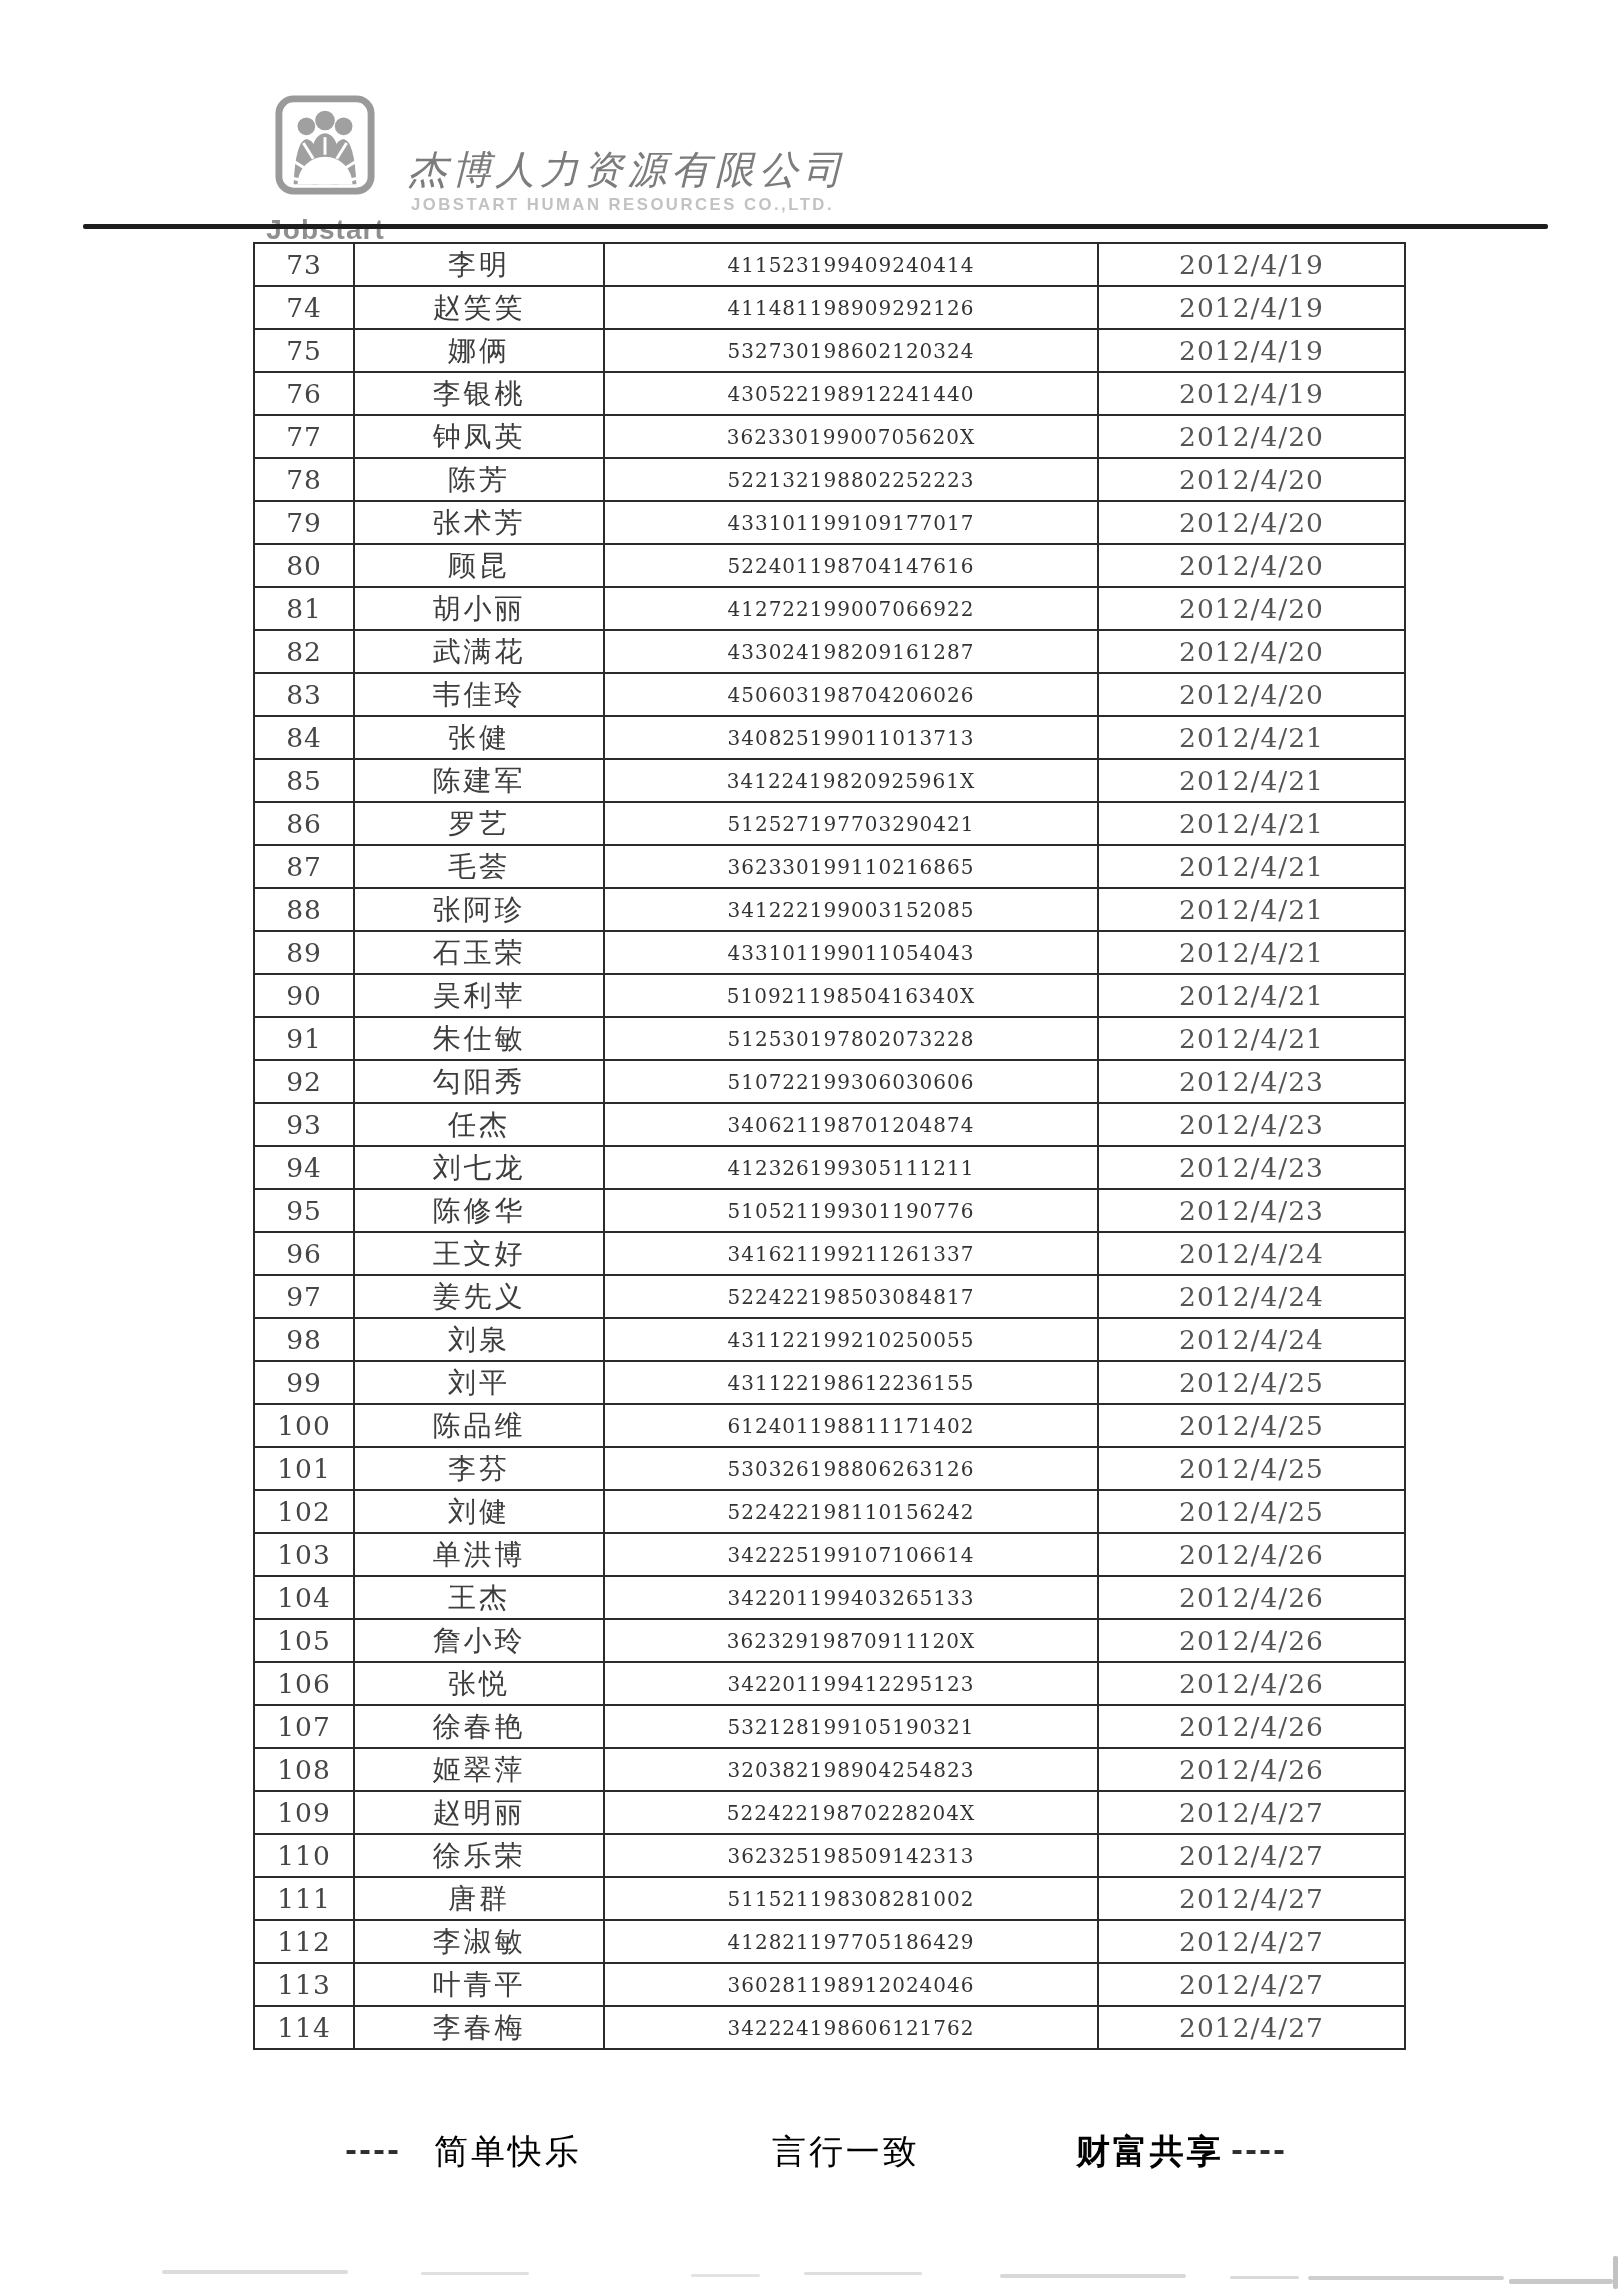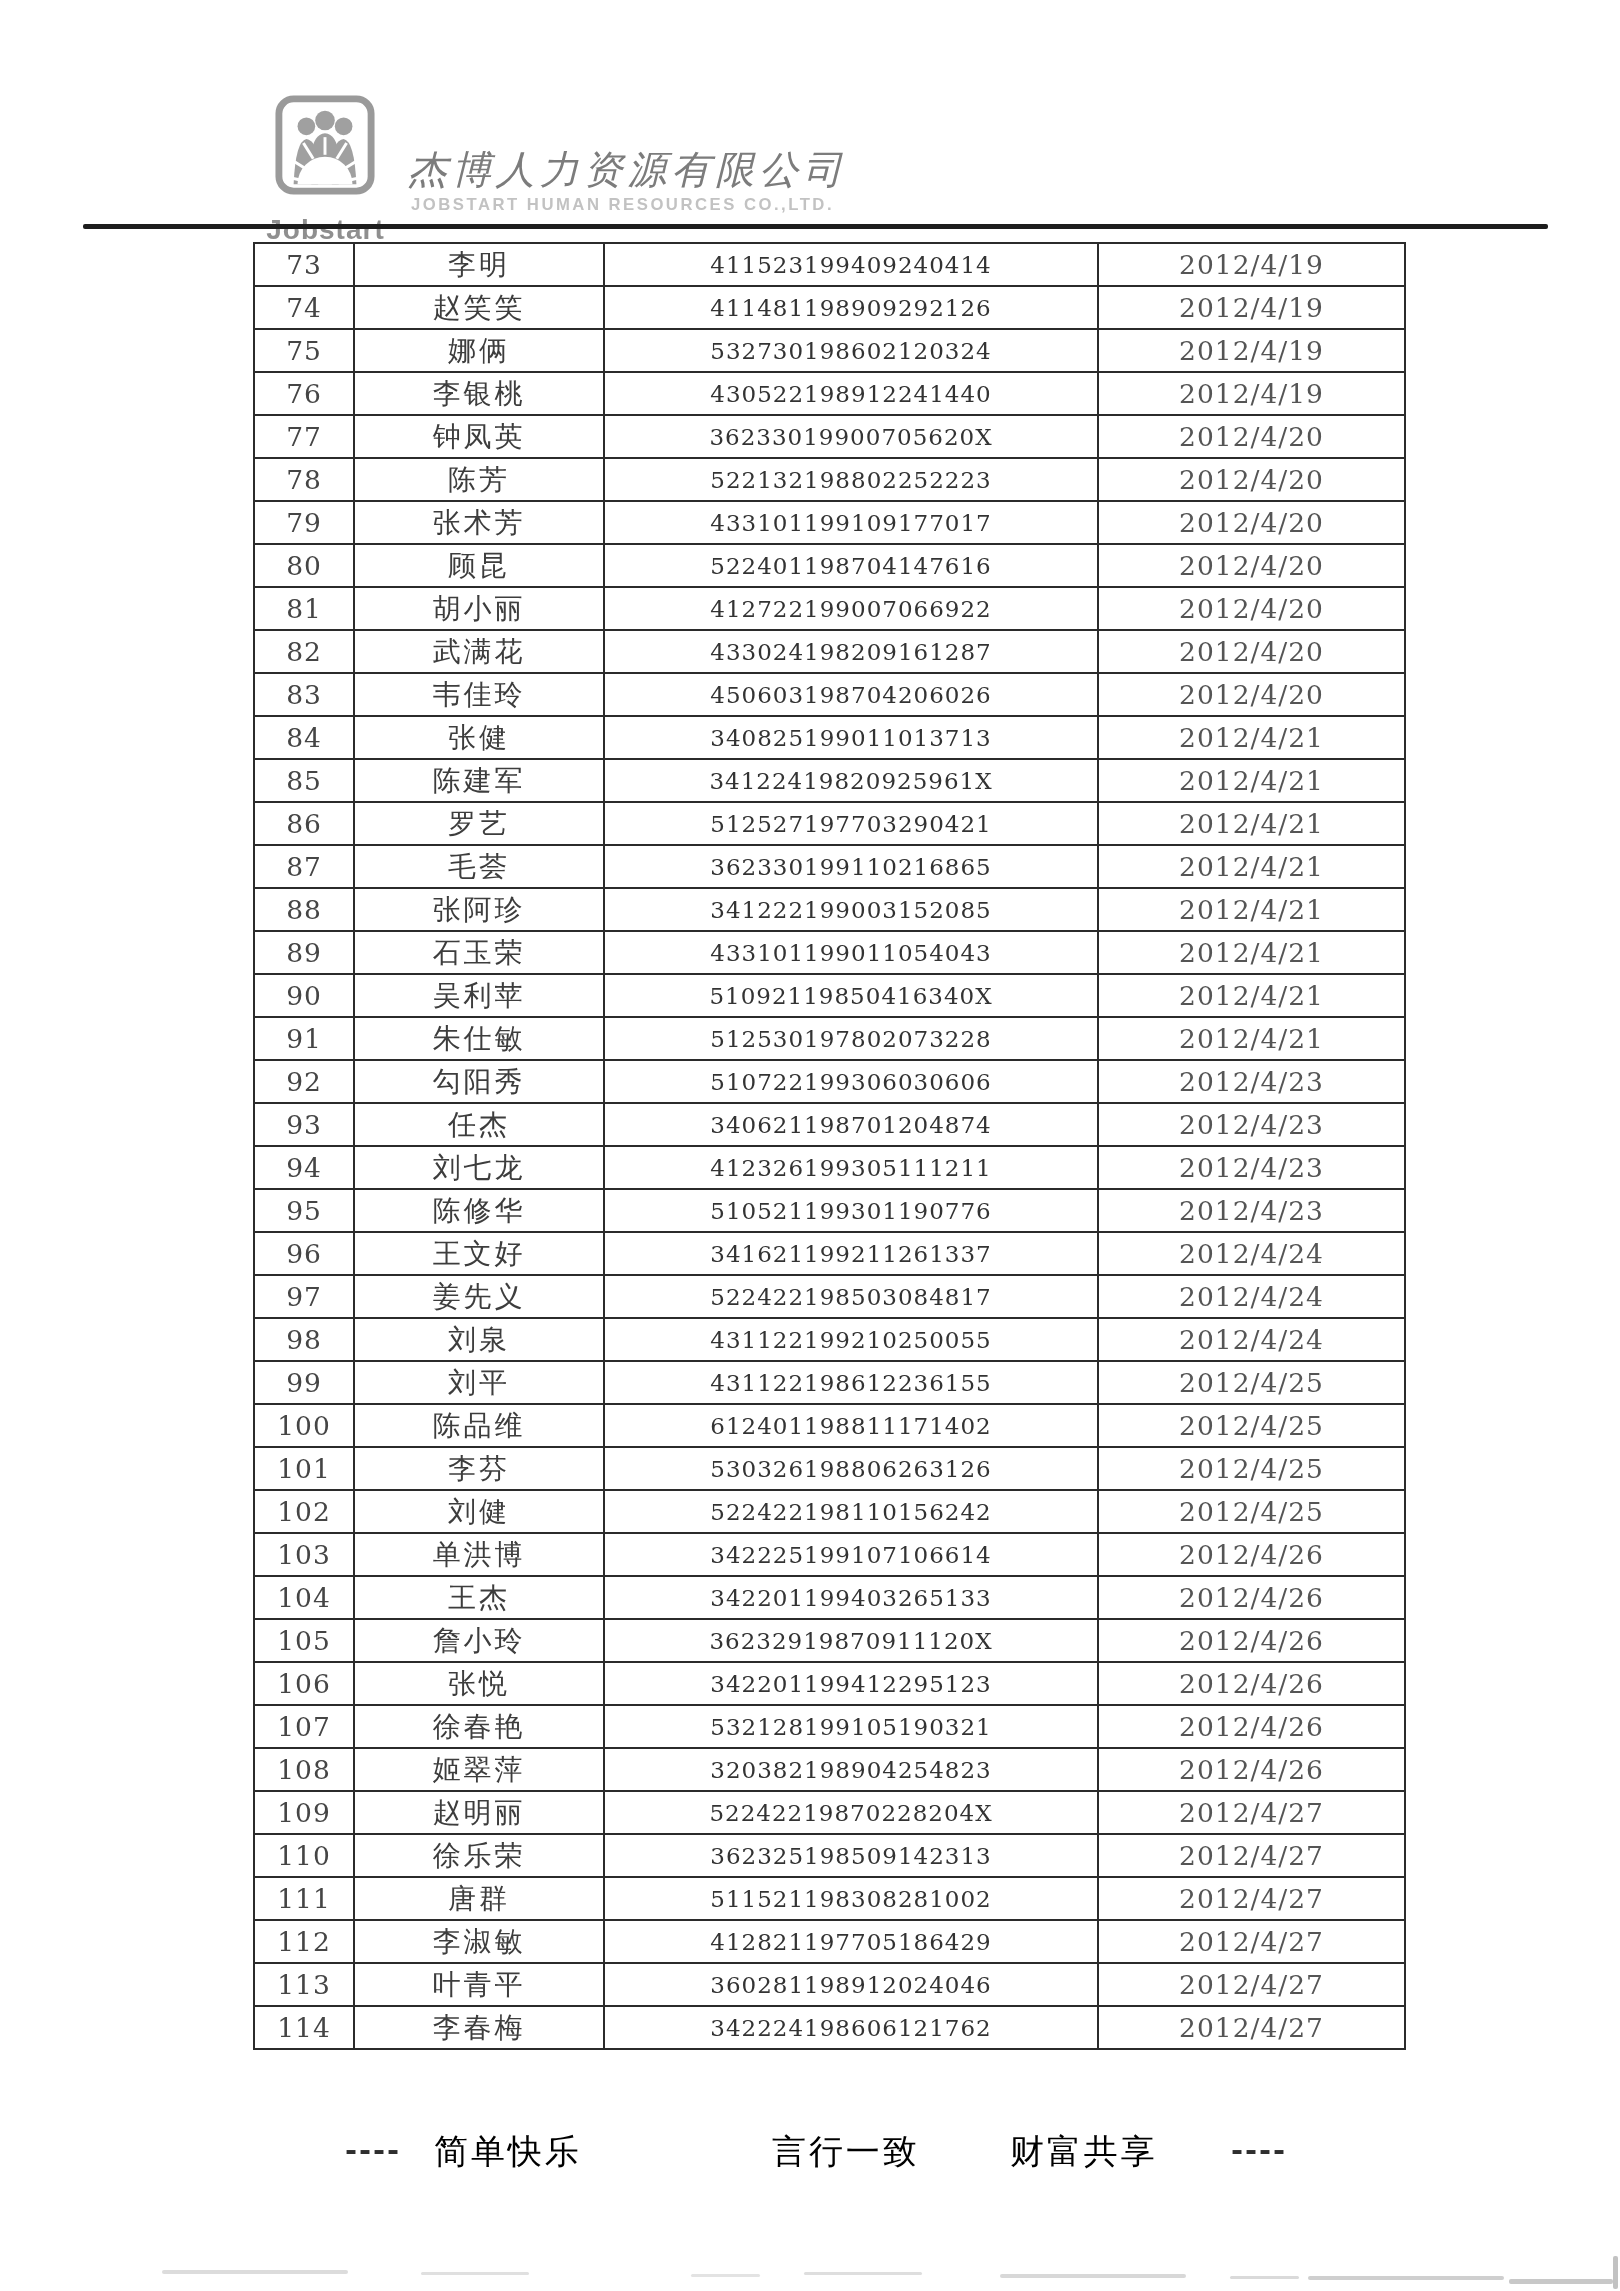--- a/index.html
+++ b/index.html
@@ -34,30 +34,30 @@
   table.roster{
     position:absolute;left:253px;top:242px;width:1143px;
     border-collapse:collapse;table-layout:fixed;
   }
   table.roster td{
     border:2px solid #2b2b2b;height:41px;padding:0;
     text-align:center;vertical-align:middle;white-space:nowrap;overflow:hidden;
   }
   td.c-no   {width:98px;font-size:26.5px;color:#454545;letter-spacing:1px;}
   td.c-name {width:248px;font-size:28px;color:#3d3d3d;letter-spacing:2.9px;}
-  td.c-id   {width:492px;font-size:23px;color:#333333;letter-spacing:1px;}
+  td.c-id   {width:492px;font-size:20px;color:#333333;letter-spacing:1px;}
   td.c-date {width:305px;font-size:26.5px;color:#555555;letter-spacing:1px;margin-left:45px;}
 
   
   .footer-item{position:absolute;top:2129px;font-size:34px;color:#000000;letter-spacing:2.9px;white-space:nowrap;}
   .f-dash{top:2133px;font-size:29px;font-weight:bold;letter-spacing:2px;color:#2e2e2e;}
   .f-d1{left:345px;}
   .f-s1{left:434px;}
   .f-s2{left:772px;}
-  .f-s3{left:1010px;}
+  .f-s3{left:1076px;font-weight:bold;}
   .f-d2{left:1231px;}
 
   
   .artifact{position:absolute;border-radius:2px;}
 </style>
 </head>
 <body>
 
 <div class="page">
 

